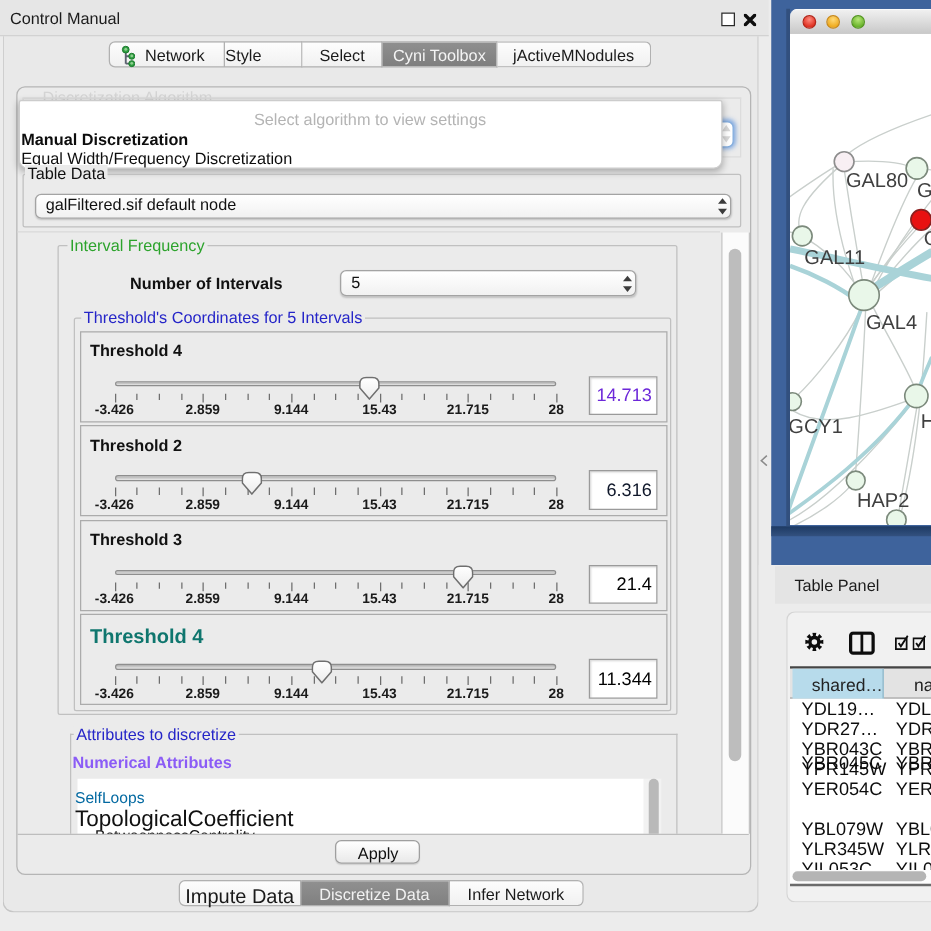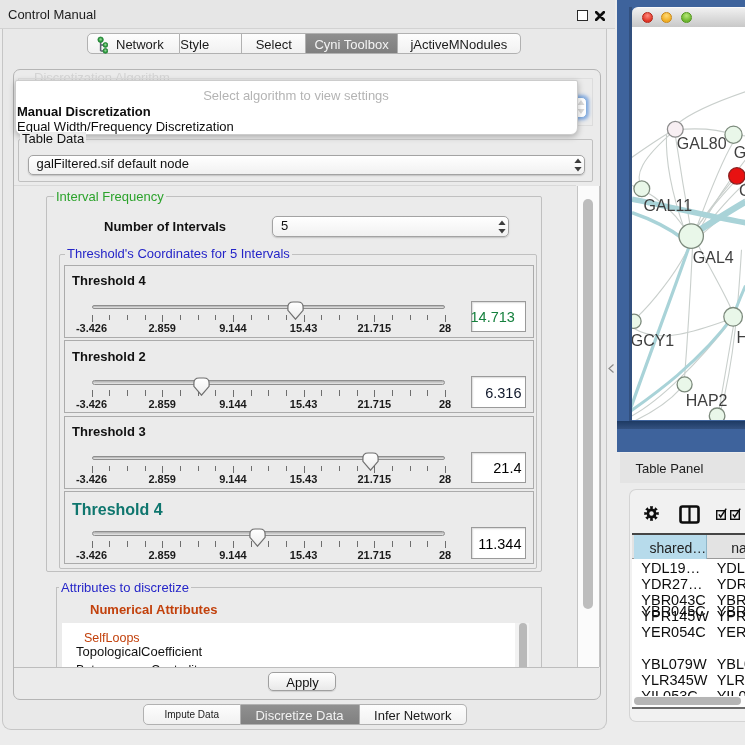--- a/index.html
+++ b/index.html
@@ -104,21 +104,21 @@
 <svg style="position:absolute;left:287.2px;top:301.0px" width="17" height="19" viewBox="0 0 17 19">
     <defs>
       <linearGradient id="thg264" x1="0" y1="0" x2="0" y2="1">
         <stop offset="0" stop-color="#ffffff"></stop>
         <stop offset="1" stop-color="#ececec"></stop>
       </linearGradient>
     </defs>
     <path d="M0.9,6 Q0.9,1 6.1,1 L10.9,1 Q16.1,1 16.1,6 L16.1,9.3 L8.5,18.2 L0.9,9.3 Z" fill="url(#thg264)" stroke="#6f6f6f" stroke-width="1.2"></path>
   </svg>
 <div style="position:absolute;left:470.5px;top:300.5px;width:55.5px;height:31.5px;background:#fff;border:1px solid #9a9a9a;box-sizing:border-box;box-shadow:inset 1px 1px 1.5px rgba(0,0,0,0.15);"></div>
-<div style="position:absolute;left:470.5px;top:309.0px;width:51px;text-align:left;font-size:14.5px;color:#15803d;">14.713</div>
+<div style="position:absolute;left:470.5px;top:309.0px;width:51px;text-align:right;font-size:14.5px;color:#6d28d9;">14.713</div>
 <div style="position:absolute;left:63.5px;top:340.0px;width:470px;height:73px;border:1px solid #ababab;box-sizing:border-box;"></div>
 <div style="position:absolute;left:72px;top:349.5px;font-size:13px;font-weight:bold;color:#111;">Threshold 2</div>
 <div style="position:absolute;left:91.5px;top:380.0px;width:353.5px;height:4.5px;border:1px solid #8e8e8e;border-radius:3px;background:linear-gradient(#aeaeae,#e8e8e8);box-sizing:border-box;"></div>
 <div style="position:absolute;left:91.50px;top:390.0px;width:1px;height:7px;background:#6e6e6e;"></div>
 <div style="position:absolute;left:109.17px;top:390.0px;width:1px;height:5.5px;background:#6e6e6e;"></div>
 <div style="position:absolute;left:126.85px;top:390.0px;width:1px;height:5.5px;background:#6e6e6e;"></div>
 <div style="position:absolute;left:144.53px;top:390.0px;width:1px;height:5.5px;background:#6e6e6e;"></div>
 <div style="position:absolute;left:162.20px;top:390.0px;width:1px;height:7px;background:#6e6e6e;"></div>
 <div style="position:absolute;left:179.88px;top:390.0px;width:1px;height:5.5px;background:#6e6e6e;"></div>
 <div style="position:absolute;left:197.55px;top:390.0px;width:1px;height:5.5px;background:#6e6e6e;"></div>
@@ -230,33 +230,33 @@
         <stop offset="0" stop-color="#ffffff"></stop>
         <stop offset="1" stop-color="#ececec"></stop>
       </linearGradient>
     </defs>
     <path d="M0.9,6 Q0.9,1 6.1,1 L10.9,1 Q16.1,1 16.1,6 L16.1,9.3 L8.5,18.2 L0.9,9.3 Z" fill="url(#thg491)" stroke="#6f6f6f" stroke-width="1.2"></path>
   </svg>
 <div style="position:absolute;left:470.5px;top:527.0px;width:55.5px;height:31.5px;background:#fff;border:1px solid #9a9a9a;box-sizing:border-box;box-shadow:inset 1px 1px 1.5px rgba(0,0,0,0.15);"></div>
 <div style="position:absolute;left:470.5px;top:535.5px;width:51px;text-align:right;font-size:14.5px;color:#000;">11.344</div>
 <div style="position:absolute;left:55.5px;top:586.8px;width:486.5px;height:80.2px;border:1px solid #c0c0c0;border-bottom:none;box-sizing:border-box;"></div>
 <div style="position:absolute;left:59px;top:580.5px;font-size:13px;color:#2525c8;background:#ebebeb;padding:0 2px;">Attributes to discretize</div>
-<div style="position:absolute;left:58px;top:603px;font-size:13px;font-weight:bold;color:#c2410c;margin-left:32px;">Numerical Attributes</div>
+<div style="position:absolute;left:58px;top:603px;font-size:13px;font-weight:bold;color:#8b5cf6;">Numerical Attributes</div>
 <div style="position:absolute;left:62px;top:622.7px;width:453px;height:44.3px;background:#fff;"></div>
-<div style="position:absolute;left:84px;top:630.5px;font-size:12.5px;color:#c2410c;">SelfLoops</div>
-<div style="position:absolute;left:76px;top:645.2px;font-size:13px;color:#111;">TopologicalCoefficient</div>
+<div style="position:absolute;left:60px;top:630.5px;font-size:12.5px;color:#0369a1;">SelfLoops</div>
+<div style="position:absolute;left:60px;top:645.2px;font-size:18px;color:#111;">TopologicalCoefficient</div>
 <div style="position:absolute;left:76px;top:659.9px;width:300px;height:8.3px;overflow:hidden;"><span style="font-size:12.5px;color:#111;">BetweennessCentrality</span></div>
 <div style="position:absolute;left:515px;top:622.7px;width:14.2px;height:44.3px;background:#f2f2f2;"></div>
 <div style="position:absolute;left:518.8px;top:622.7px;width:8.4px;height:44.3px;background:#b9b9b9;border-radius:4px 4px 0 0;"></div>
 <div style="position:absolute;left:14px;top:667px;width:585px;height:1px;background:#bdbdbd;"></div>
 <div style="position:absolute;left:268px;top:672px;width:68px;height:19px;box-sizing:border-box;background:linear-gradient(#ffffff,#e9e9e9);border:1px solid #9f9f9f;border-radius:5px;box-shadow:0 1px 1px rgba(0,0,0,0.12);"></div>
 <div style="position:absolute;left:268px;top:675.5px;width:69px;text-align:center;font-size:13px;color:#111;">Apply</div>
 <div style="position:absolute;left:576.5px;top:185.5px;width:23px;height:481.5px;background:#fbfbfb;border-left:1px solid #c4c4c4;border-right:1px solid #c4c4c4;box-sizing:border-box;"></div>
 <div style="position:absolute;left:582.5px;top:199px;width:10px;height:410px;background:#bdbdbd;border-radius:5px;"></div>
-<div style="position:absolute;left:143px;top:703.5px;width:97.5px;height:21px;box-sizing:border-box;border:1px solid #b1b1b1;background:linear-gradient(#fdfdfd,#f1f1f1);color:#1a1a1a;border-radius:5px 0 0 5px;font-size:10px;">
+<div style="position:absolute;left:143px;top:703.5px;width:97.5px;height:21px;box-sizing:border-box;border:1px solid #b1b1b1;background:linear-gradient(#fdfdfd,#f1f1f1);color:#1a1a1a;border-radius:5px 0 0 5px;font-size:16px;">
     <span style="position:absolute;left:0;right:0;top:4px;text-align:center;">Impute Data</span>
   </div>
 <div style="position:absolute;left:240.5px;top:703.5px;width:119.0px;height:21px;box-sizing:border-box;border:1px solid #b1b1b1;border-left:none;background:linear-gradient(#909090,#808080);color:#f2f2f2;font-size:13px;">
     <span style="position:absolute;left:0;right:0;top:4px;text-align:center;">Discretize Data</span>
   </div>
 <div style="position:absolute;left:359.5px;top:703.5px;width:107.5px;height:21px;box-sizing:border-box;border:1px solid #b1b1b1;border-left:none;background:linear-gradient(#fdfdfd,#f1f1f1);color:#1a1a1a;border-radius:0 5px 5px 0;font-size:13px;">
     <span style="position:absolute;left:0;right:0;top:4px;text-align:center;">Infer Network</span>
   </div>
 <svg style="position:absolute;left:608px;top:364px" width="7" height="9" viewBox="0 0 7 9">
     <path d="M5.5 0.5 L1 4.5 L5.5 8.5" stroke="#8a8a8a" stroke-width="1.2" fill="none"></path>

